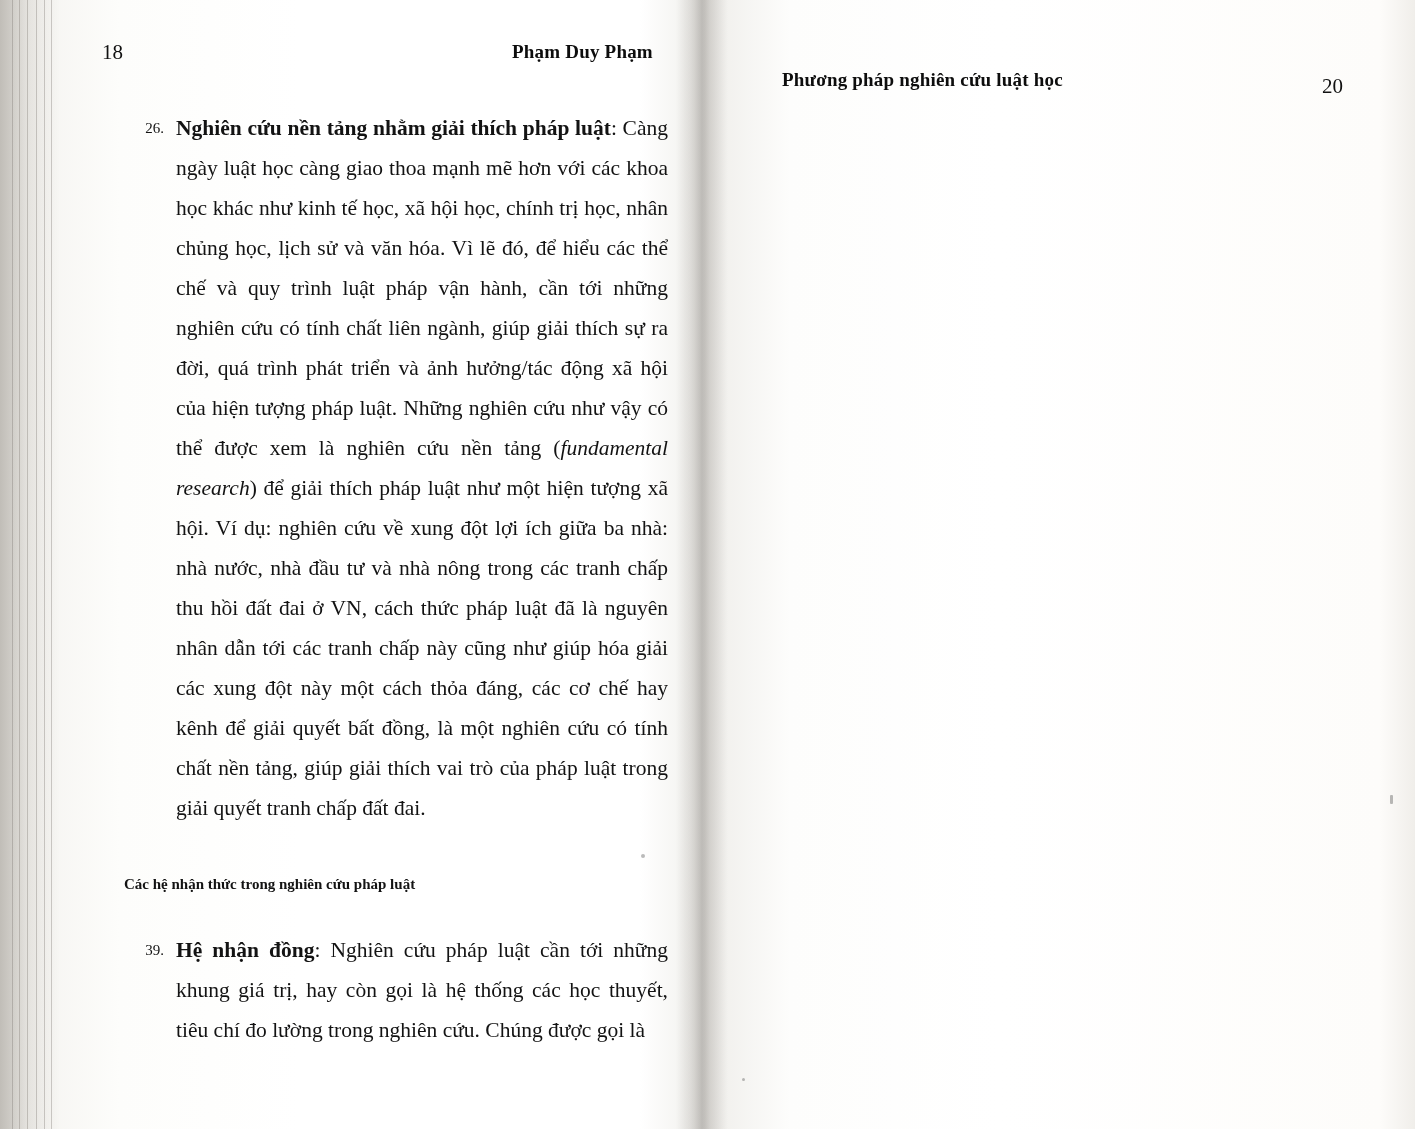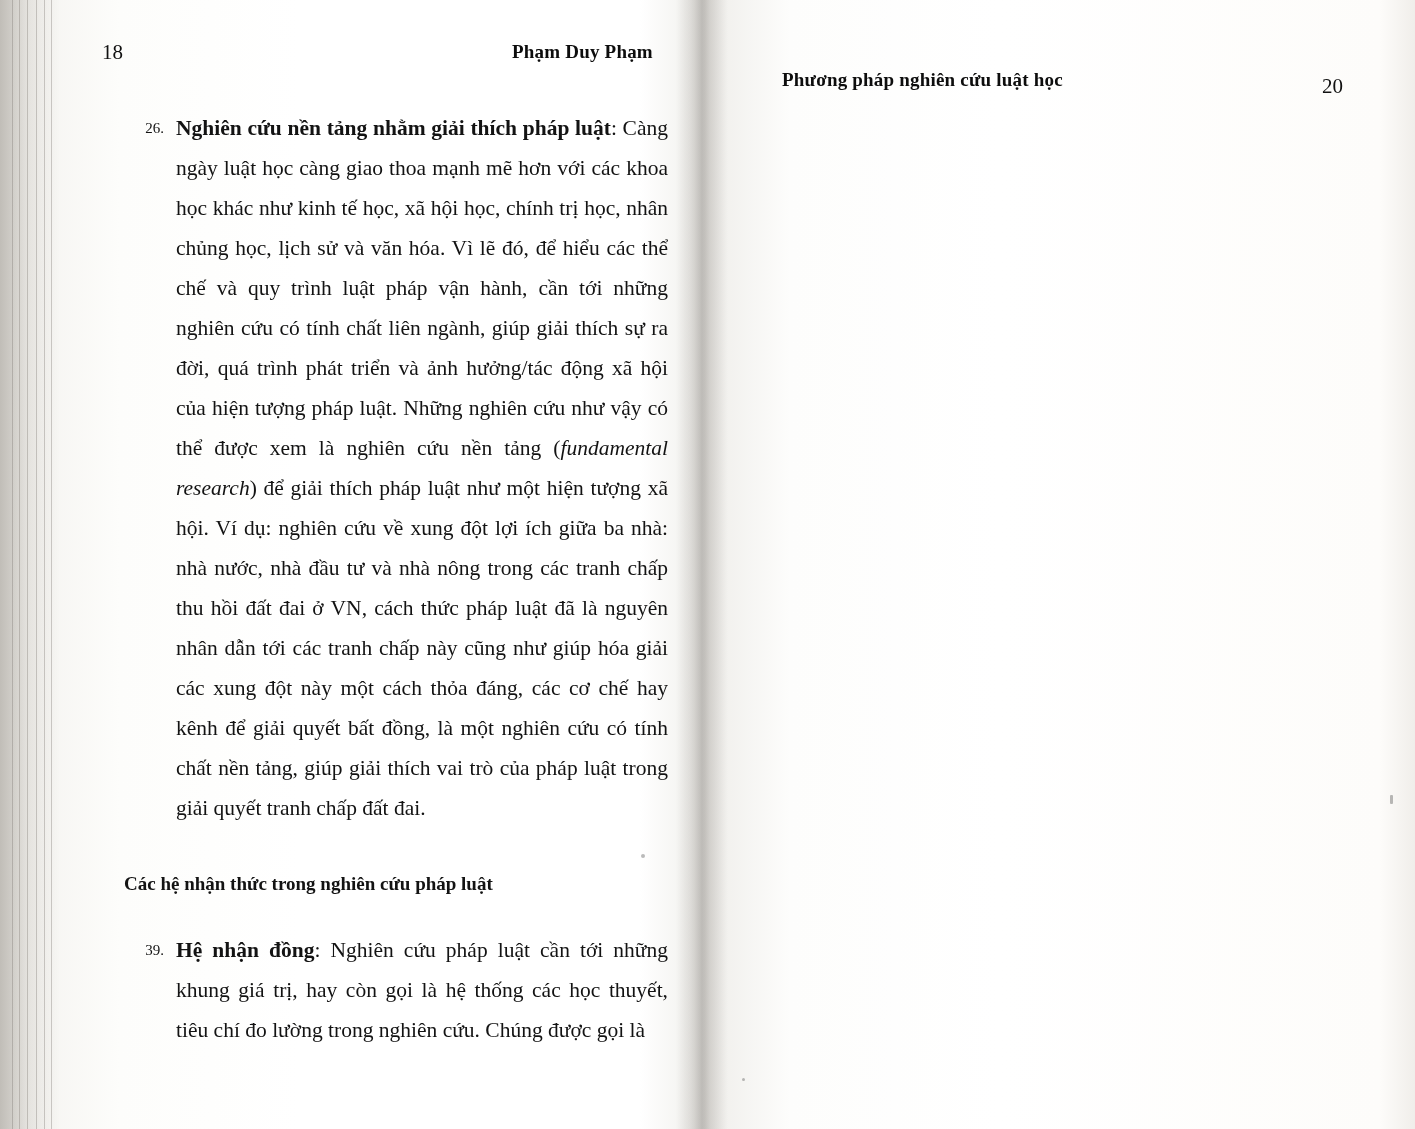--- a/index.html
+++ b/index.html
@@ -124,21 +124,21 @@
     text-align: right;
     font-size: 15px;
   }
   .lead {
     font-weight: bold;
   }
   .it { font-style: italic; }
 
   .section-head {
     font-weight: bold;
-    font-size: 19px;
+    font-size: 15px;
     margin-top: 36px;
     margin-bottom: 26px;
     text-align: left;
   }
 
   .spot {
     position: absolute;
     background: rgba(60,60,60,0.35);
     border-radius: 50%;
   }

